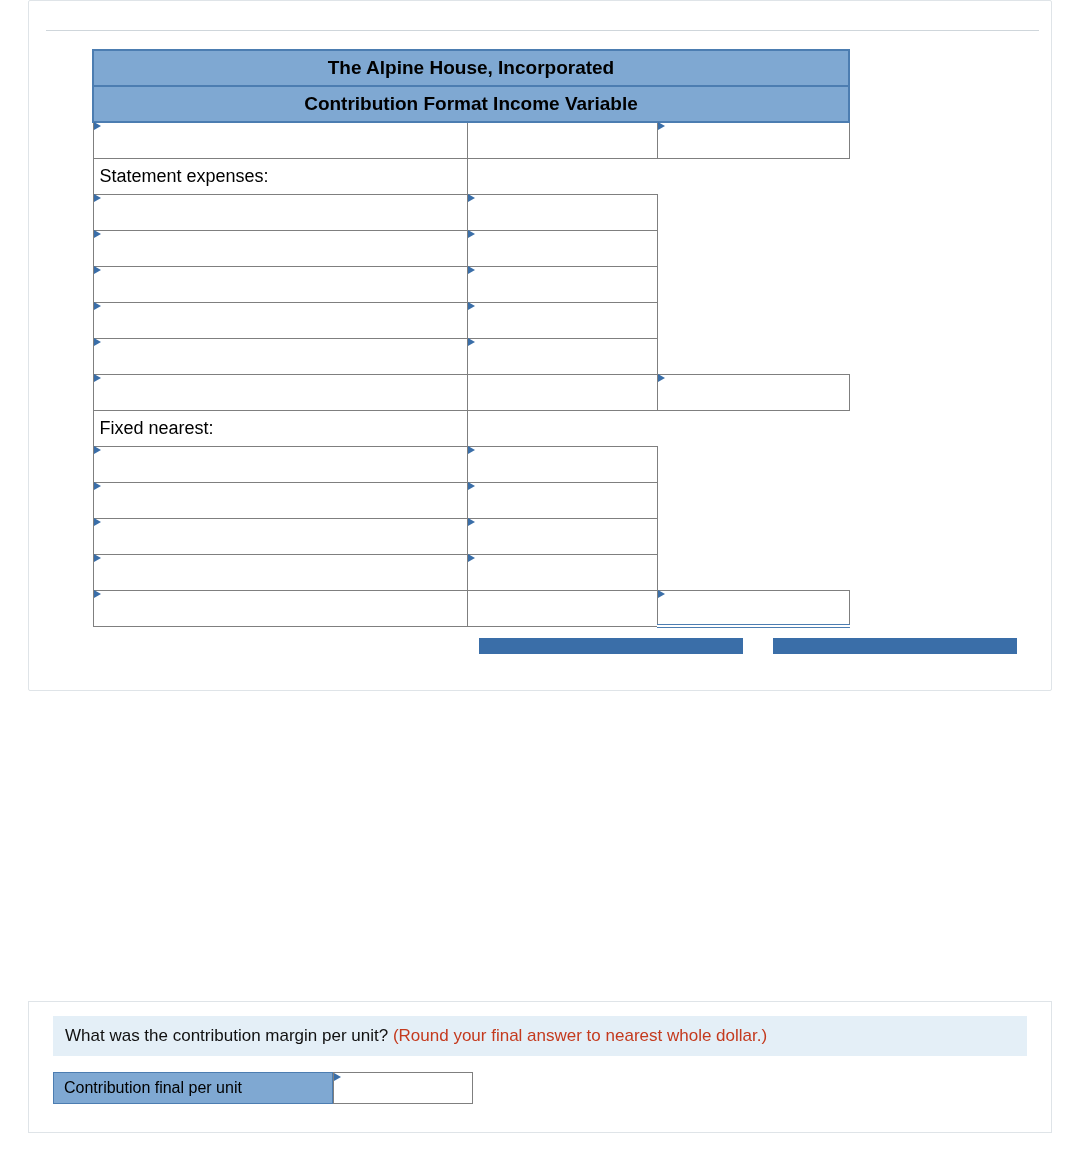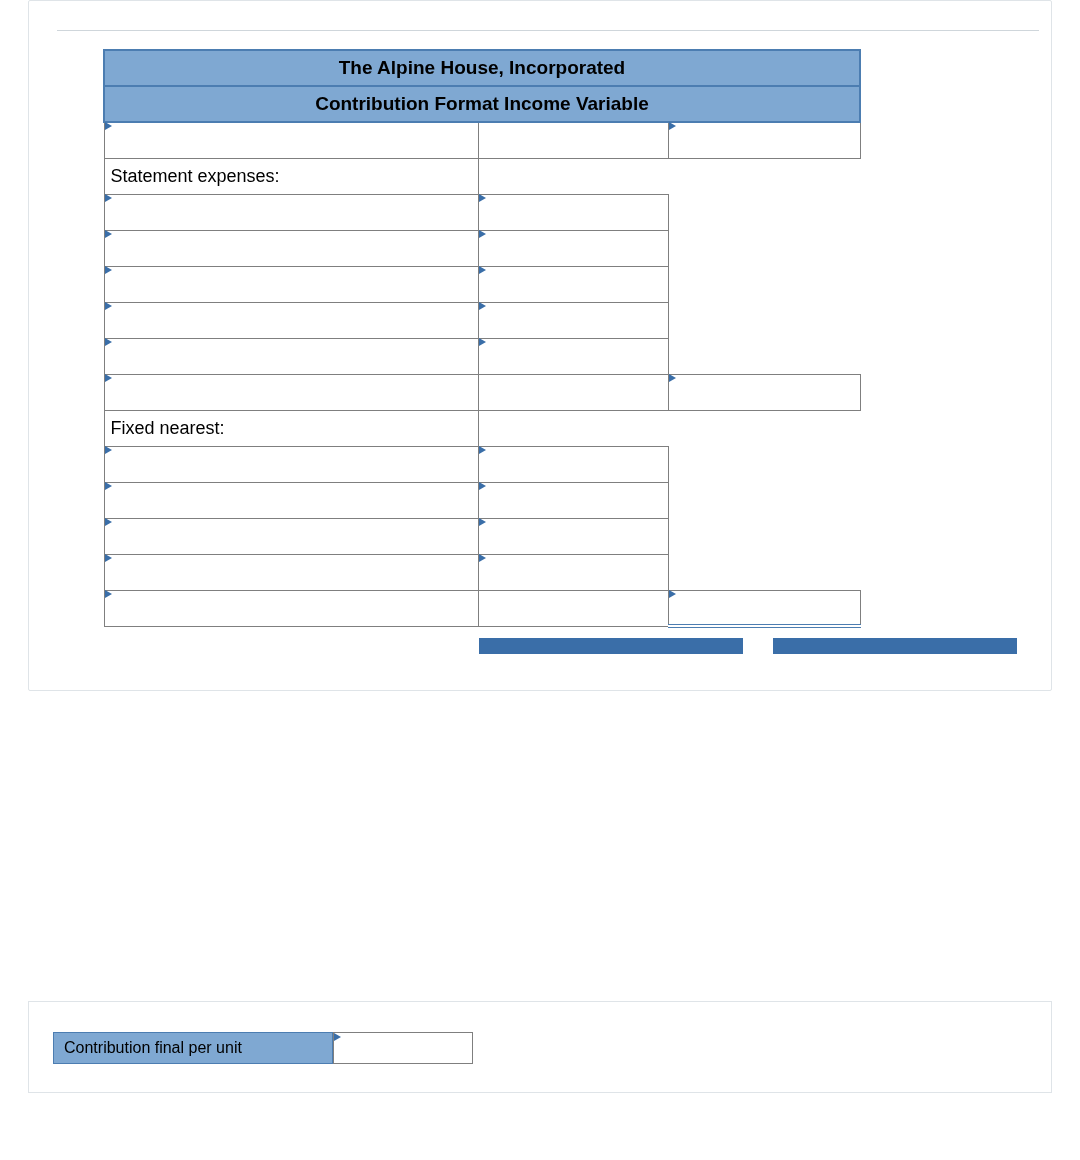--- a/index.html
+++ b/index.html
@@ -7,21 +7,21 @@
     font-family: Arial, Helvetica, sans-serif;
     margin: 0;
     padding: 0;
     background: #fff;
     width: 1080px;
   }
   .panel {
     margin: 0 28px;
     border: 1px solid #dfe4e8;
     border-radius: 2px;
-    padding: 0 0 16px 16px;
+    padding: 0 0 16px 5px;
     background: #fff;
   }
   .panel-top-rule {
     height: 30px;
     border-bottom: 1px solid #cfd6db;
     margin: 0 12px;
   }
   .statement-table {
     margin: 18px 0 0 58px;
     border-collapse: collapse;
@@ -205,17 +205,21 @@
         </tr>
       </tbody>
   </table>
   <div class="nav-bar">
     <div class="nav-btn w1"></div>
     <div class="nav-btn w2"></div>
   </div>
 </div>
 
 <div class="panel2">
+  <div class="question-strip">
+    <span>What was the contribution margin per unit?</span>
+    <span class="hint">(Round your final answer to nearest whole dollar.)</span>
+  </div>
   <div class="answer-row">
     <div class="answer-label">Contribution final per unit</div>
     <div class="answer-input"></div>
   </div>
 </div>
 
 </body></html>

